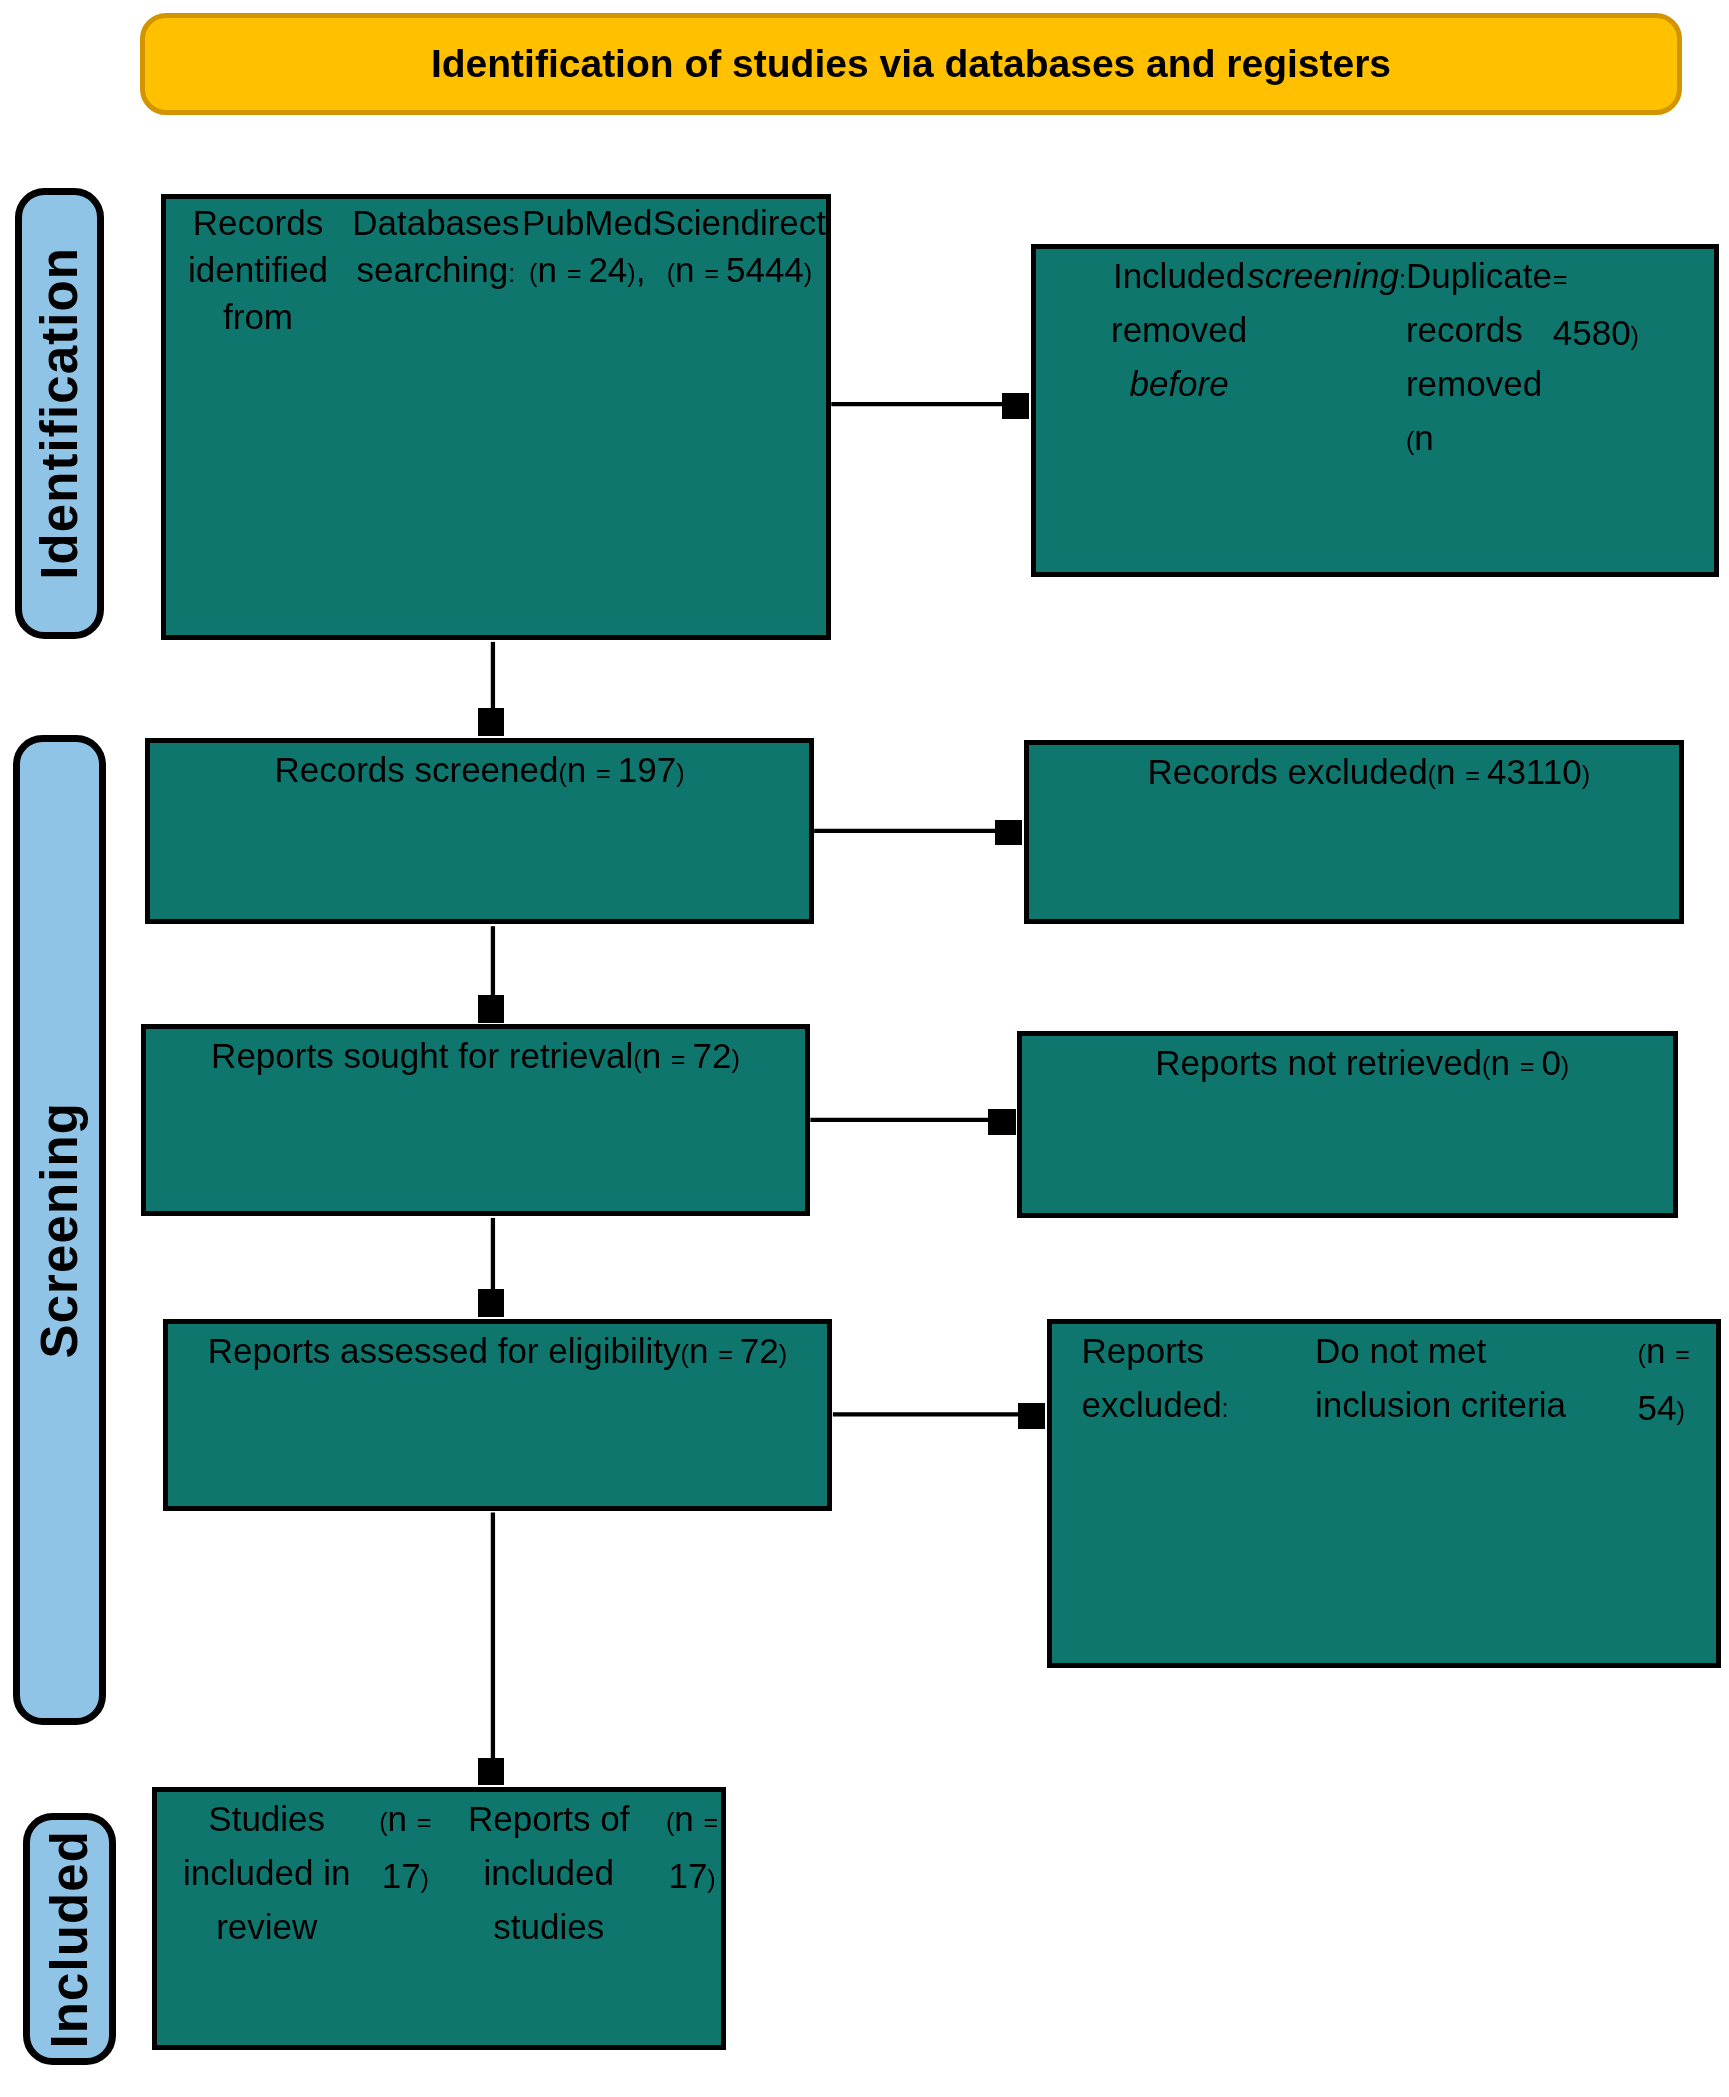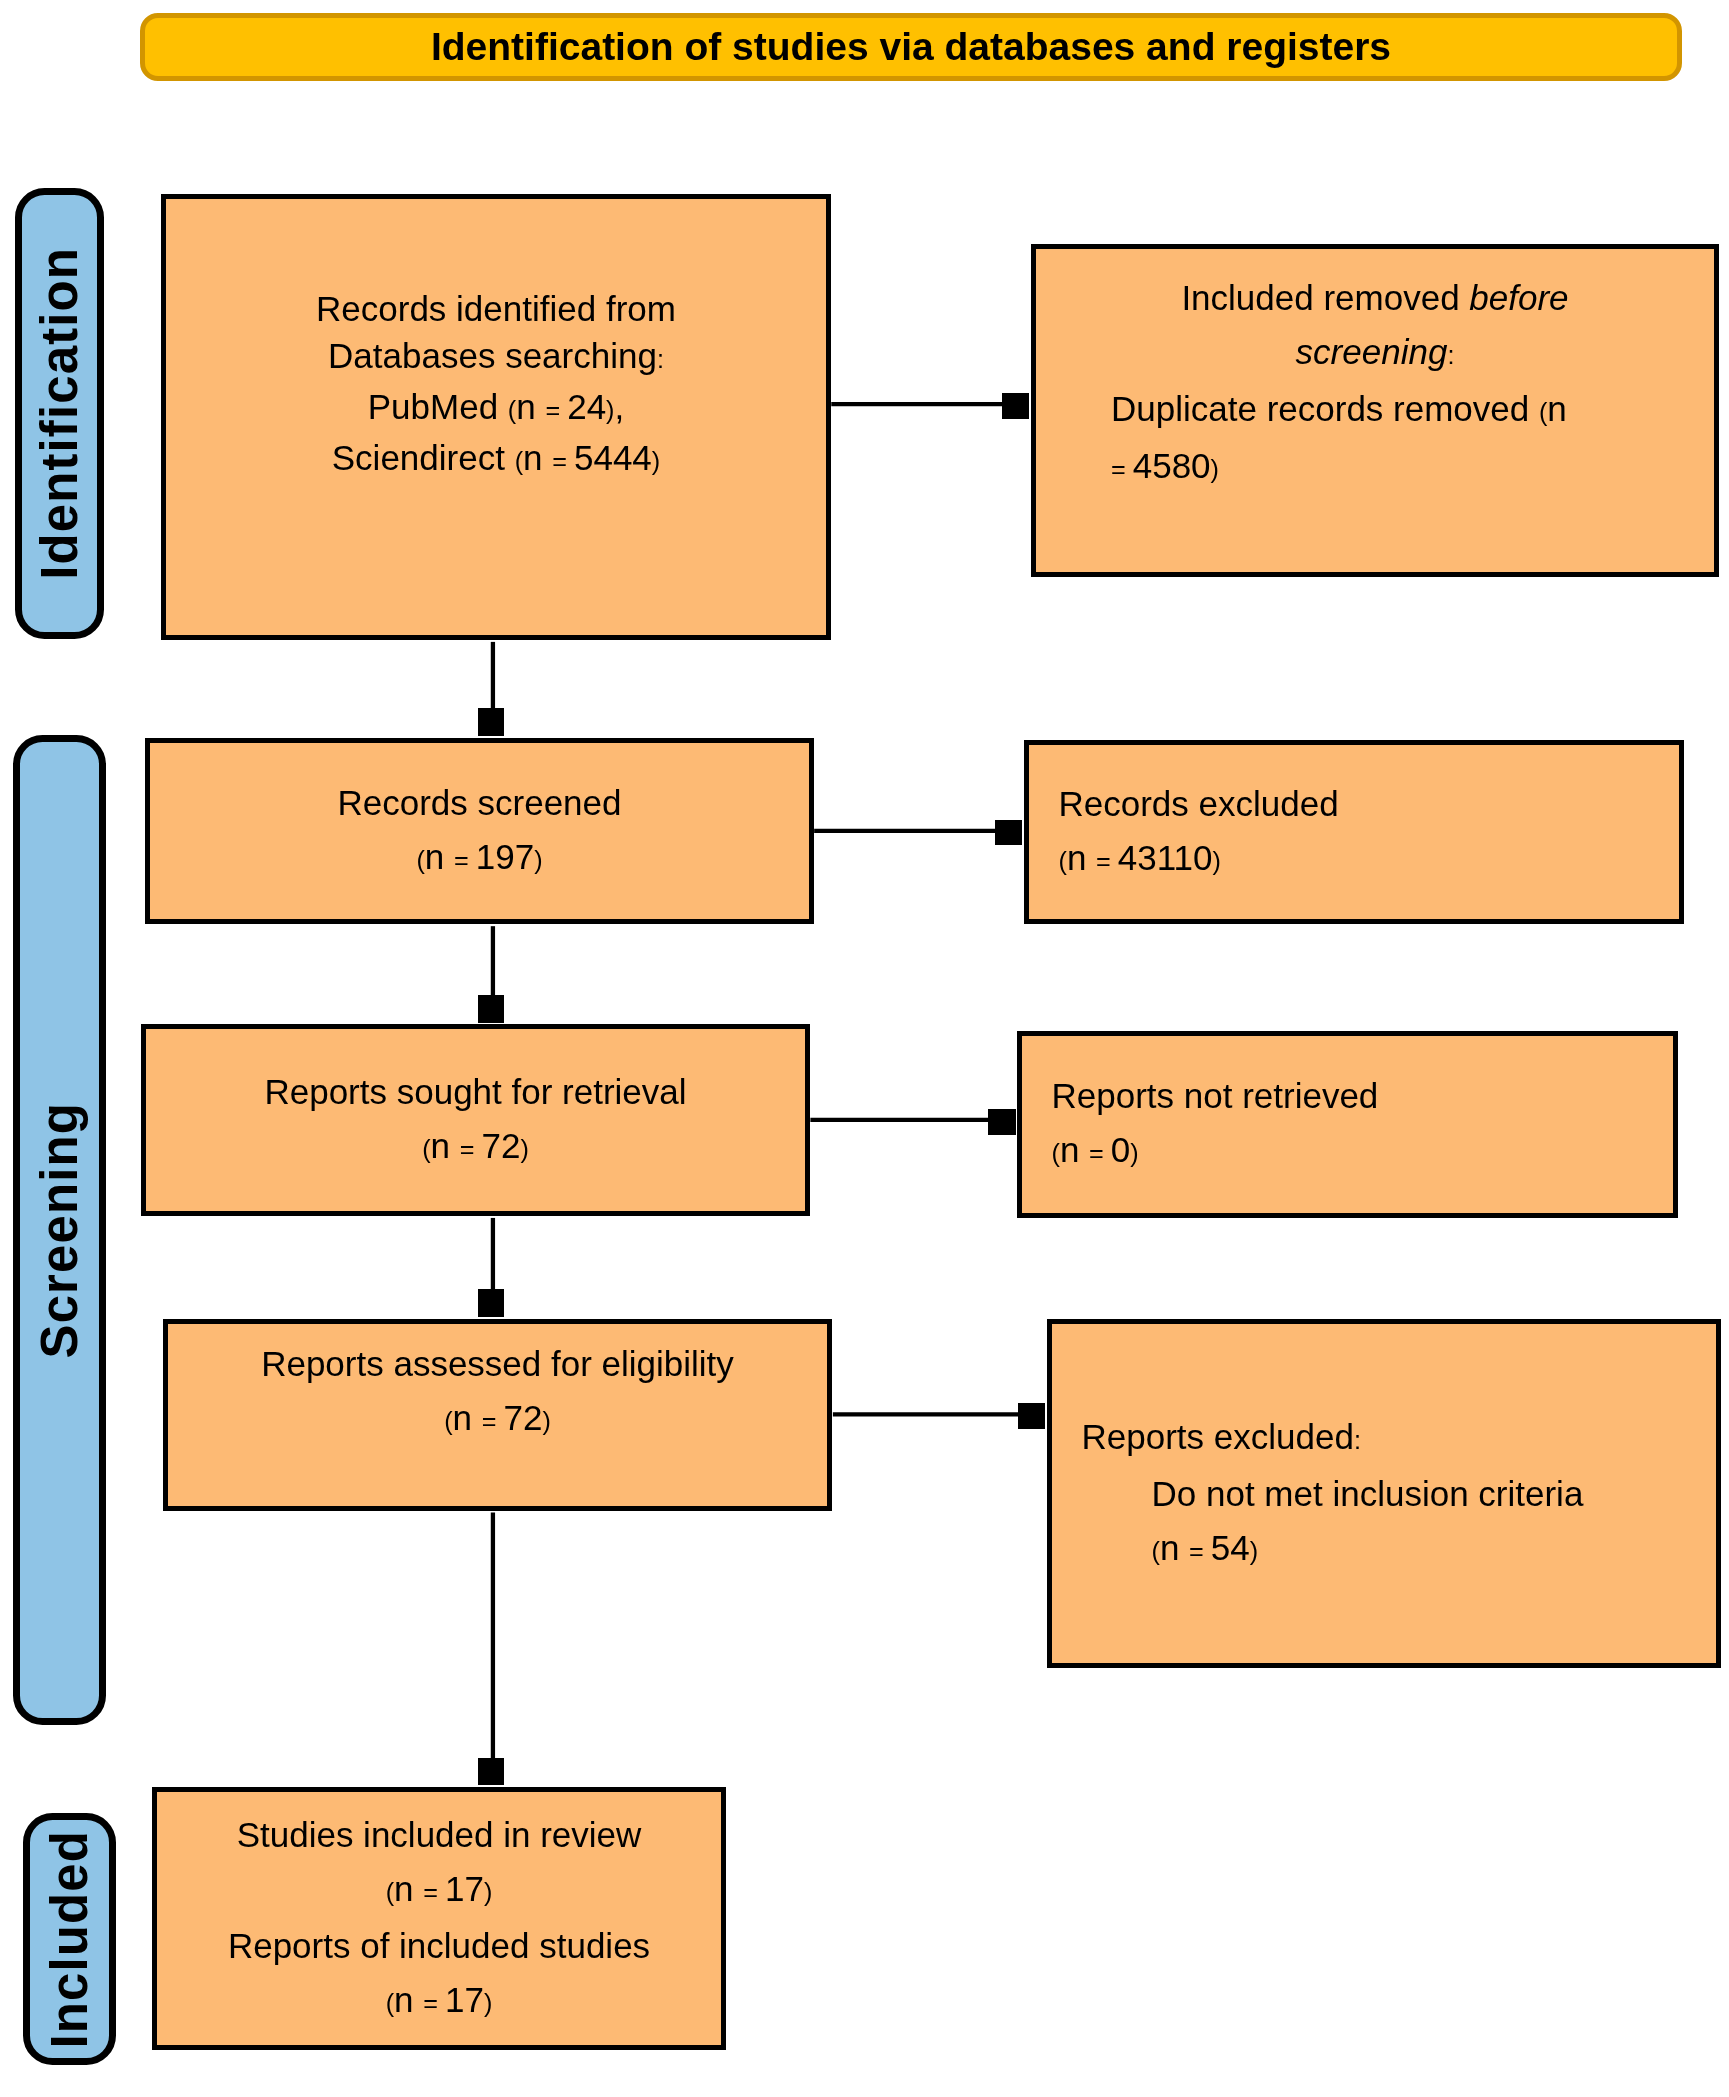--- a/index.html
+++ b/index.html
@@ -1,34 +1,34 @@
 <!DOCTYPE html>
 <html style="--banner-fill: #FFC000; --banner-border: #D29500; --side-fill: #8FC4E6;font-size:8.6px"><head>
 <meta charset="utf-8">
 <style>
   *{box-sizing:border-box}
   body{margin:0;background:#fff}
   .canvas{position:relative;width:1730px;height:2097px;background:#fff;
           font-family:"Liberation Sans",sans-serif;color:#000}
 
-  .banner{position:absolute;left:140px;top:13.4px;width:1542px;height:68px;
+  .banner{position:absolute;left:140px;top:13.4px;width:1542px;height:102px;
           background:var(--banner-fill,#FFC000);border:5.4px solid var(--banner-border,#D29500);
-          border-radius:18px;display:flex;align-items:center;justify-content:center;
+          border-radius:26px;display:flex;align-items:center;justify-content:center;
           font-weight:bold;font-size:39px}
 
   .side{position:absolute;background:var(--side-fill,#8FC4E6);border:7px solid #000;
         border-radius:29.5px;display:flex;align-items:center;justify-content:center}
   .side .vtext{writing-mode:vertical-rl;transform:rotate(180deg);
                font-weight:bold;font-size:51px;letter-spacing:1.1px}
   #side-identification{left:15px;top:188px;width:89px;height:451px}
   #side-screening{left:13px;top:735px;width:93px;height:990px}
   #side-included{left:22.5px;top:1813px;width:93px;height:252px}
 
-  .box{position:absolute;background:#fdba74;border:5.4px solid #000;
-       display:flex;flex-direction:column;justify-content:center;
+  .box{position:absolute;background:#0f766e;border:5.4px solid #000;
+       display:flex;justify-content:center;
        font-size:35px;line-height:54px}
   .line{white-space:pre-wrap}
   .line.center{text-align:center}
   .line.left{text-align:left}
   .line.indent{padding-left:70px}
   .sm{font-size:72%}
   .i{font-style:italic}
 
   #box-records-identified{left:161px;top:194px;width:670px;height:446px;
       padding-bottom:64px;line-height:47px}

